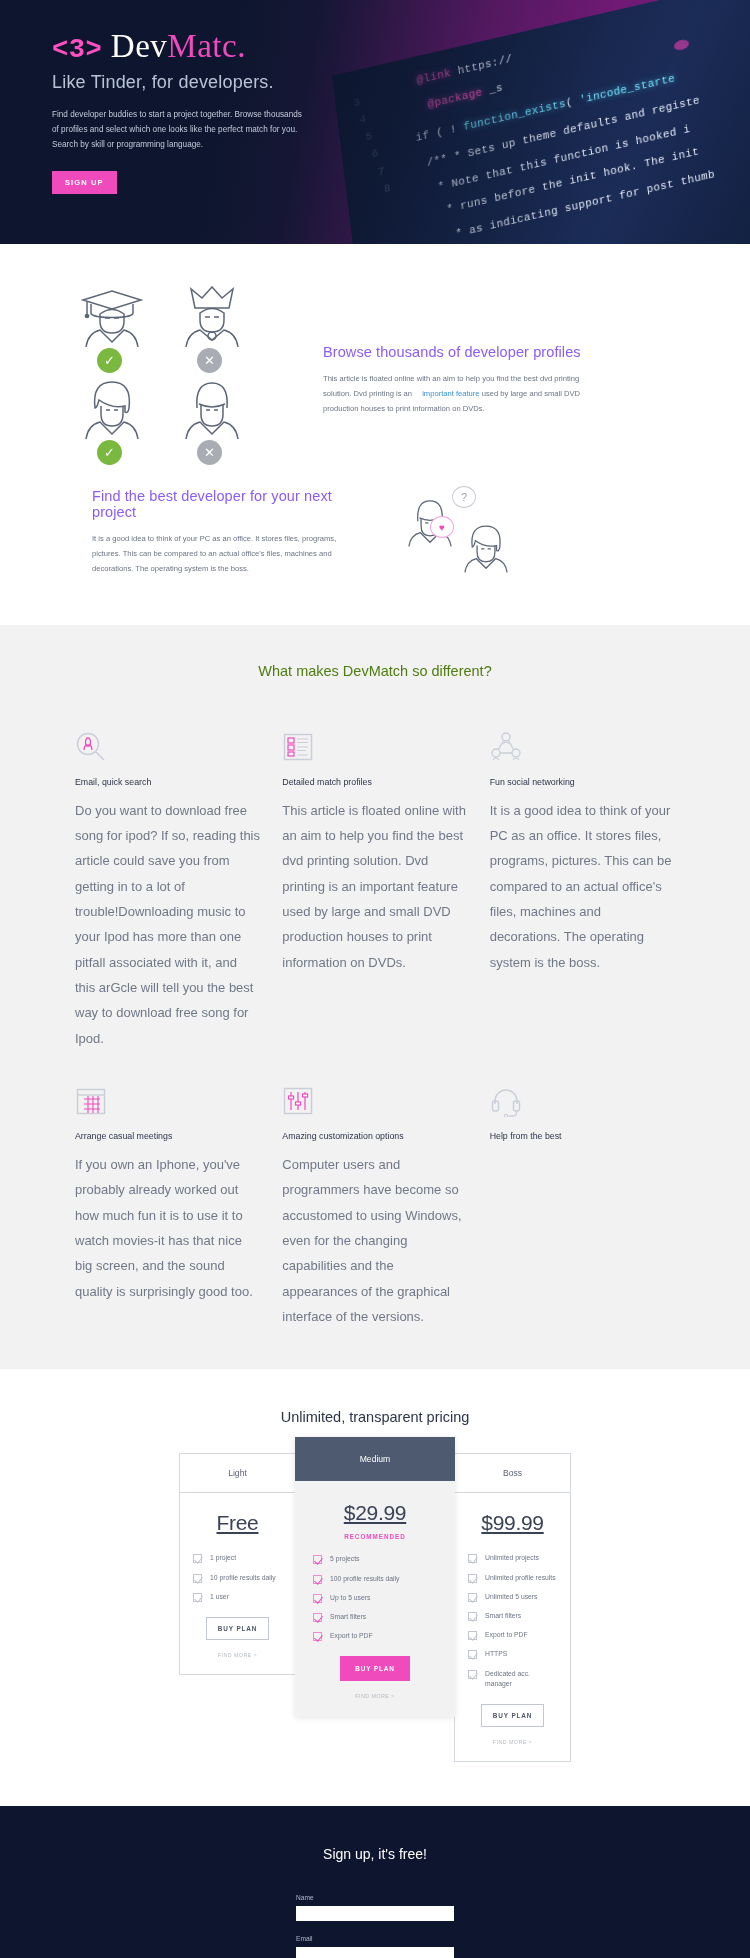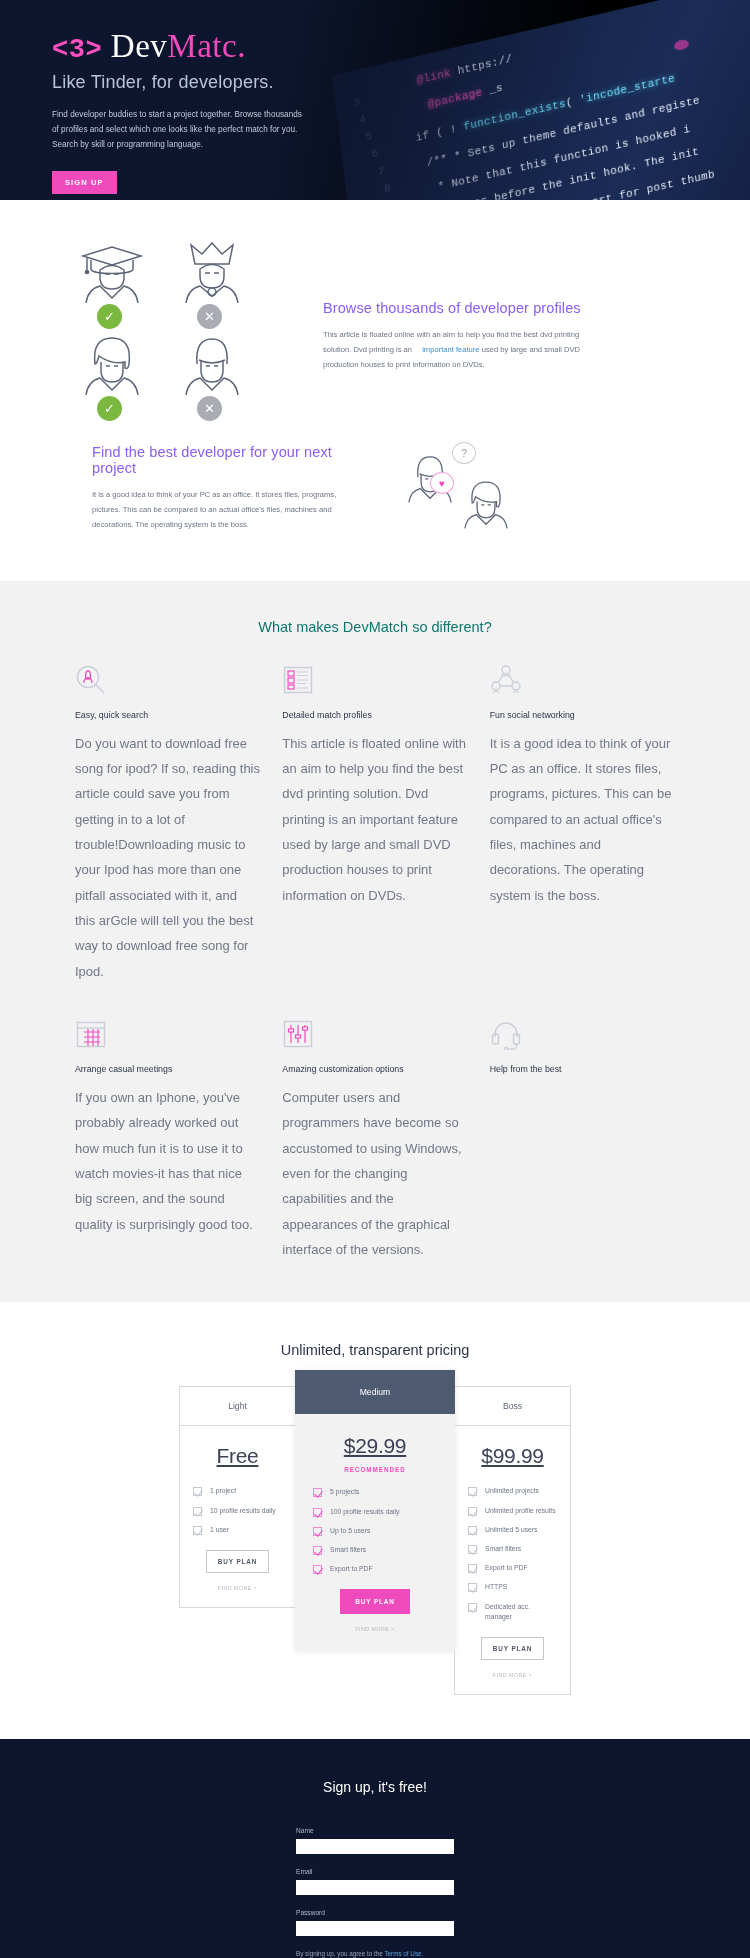--- a/index.html
+++ b/index.html
@@ -8,22 +8,22 @@
     font-family: "Liberation Sans", sans-serif;
     background: #ffffff;
     color: #2b3448;
     -webkit-font-smoothing: antialiased;
   }
   .page { width: 750px; position: relative; overflow: hidden; }
 
   
   .hero {
     position: relative;
-    height: 200px;
-    background: #000000;
+    height: 244px;
+    background: #701a75;
     overflow: hidden;
   }
   .hero-code {
     position: absolute;
     top: -30px; right: -40px;
     width: 470px; height: 270px;
     background:
       radial-gradient(ellipse at 75% 18%, rgba(255,63,185,.55) 0 7px, transparent 8px),
       radial-gradient(ellipse at 92% 44%, rgba(255,63,185,.45) 0 5px, transparent 6px),
       linear-gradient(123deg, #0f1a36 0%, #16254a 35%, #1b2c57 60%, #0f1b38 100%);
@@ -131,22 +131,22 @@
   }
   .bubble.q { left: 52px; top: 6px; width: 24px; height: 22px; color: #9aa1ad; font-size: 11px; }
   .bubble.h { left: 30px; top: 36px; width: 24px; height: 22px; border-color: #f3a4dc; color: #f04bbd; font-size: 10px; }
 
   
   .features {
     background: #f2f2f2;
     padding: 38px 0 40px;
   }
   h2.feat-title {
-    text-align: center; font-size: 14.5px; font-weight: 400; color: #0f766e;
-    margin-bottom: 29px;
+    text-align: center; font-size: 14.5px; font-weight: 400; color: #4d7c0f;
+    margin-bottom: 52px;
   }
   .feat-grid {
     width: 600px; margin: 0 auto;
     display: grid;
     grid-template-columns: repeat(3, 1fr);
     column-gap: 22px;
     row-gap: 34px;
   }
   .feat-icon { height: 34px; margin-bottom: 12px; }
   .feat-name { font-size: 8.8px; color: #2b3448; margin-bottom: 11px; }
@@ -396,21 +396,21 @@
     <div class="feat-grid">
 
       <div>
         <div class="feat-icon">
           <svg width="32" height="32" viewBox="0 0 32 32">
             <circle cx="13" cy="13" r="10.5" fill="none" stroke="#c9ced8" stroke-width="1.4"></circle>
             <path d="M20.5 20.5 L29 29" stroke="#c9ced8" stroke-width="1.6" fill="none"></path>
             <path d="M9 19 q0 -5 4 -5 q4 0 4 5 M10.5 12 q0 -5 2.5 -5 q2.5 0 2.5 5 q0 3 -2.5 3 q-2.5 0 -2.5 -3z" fill="none" stroke="#f04bbd" stroke-width="1.3"></path>
           </svg>
         </div>
-        <div class="feat-name">Easy, quick search</div>
+        <div class="feat-name">Email, quick search</div>
         <div class="feat-body">Do you want to download free song for ipod? If so, reading this article could save you from getting in to a lot of trouble!Downloading music to your Ipod has more than one pitfall associated with it, and this arGcle will tell you the best way to download free song for Ipod.</div>
       </div>
 
       <div>
         <div class="feat-icon">
           <svg width="32" height="32" viewBox="0 0 32 32">
             <rect x="2.5" y="3.5" width="27" height="25" fill="none" stroke="#c9ced8" stroke-width="1.4"></rect>
             <rect x="6" y="7" width="6" height="5" fill="none" stroke="#f04bbd" stroke-width="1.2"></rect>
             <rect x="6" y="14" width="6" height="5" fill="none" stroke="#f04bbd" stroke-width="1.2"></rect>
             <rect x="6" y="21" width="6" height="4" fill="none" stroke="#f04bbd" stroke-width="1.2"></rect>

